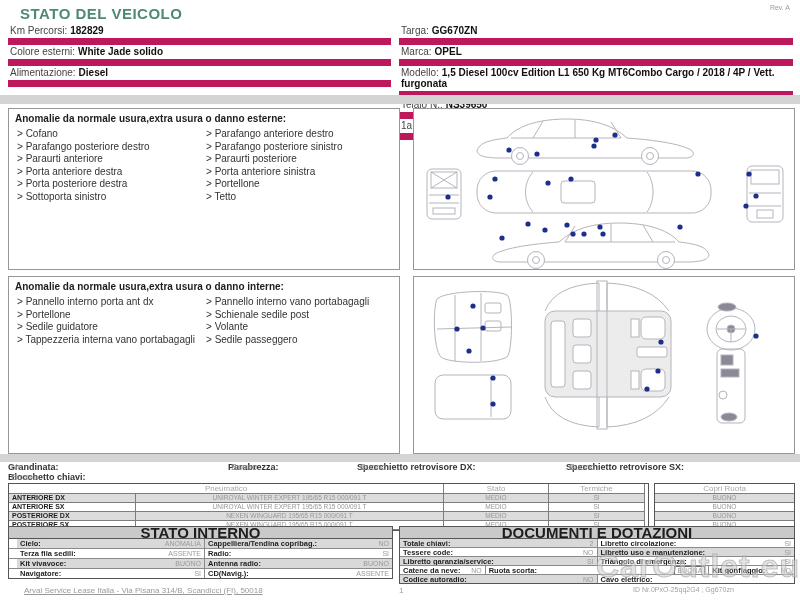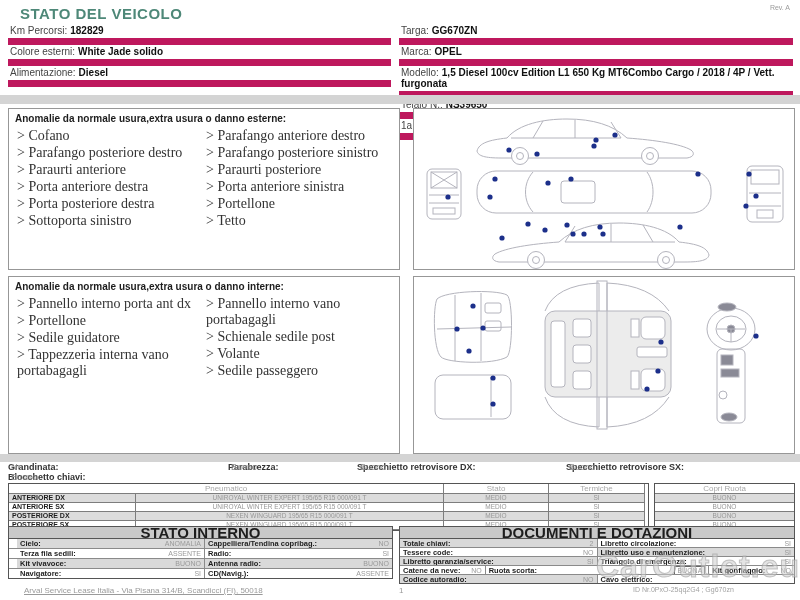--- a/index.html
+++ b/index.html
@@ -24,21 +24,21 @@
 
   
   .box{position:absolute;border:1px solid #979797;background:#fff;}
   .ext-text{left:8px;top:108px;width:390px;height:160px;}
   .ext-diagram{left:413px;top:108px;width:380px;height:160px;}
   .int-text{left:8px;top:276px;width:390px;height:176px;}
   .int-diagram{left:413px;top:276px;width:380px;height:176px;}
   .box-title{font-size:10px;font-weight:bold;color:#1d1d1d;padding:4px 6px 2px;}
   .cols{display:flex;padding:0 6px;}
   .alist{list-style:none;margin:2px 0 0;padding:0 4px 0 2px;width:192px;
-         font-size:14px;line-height:1.15;color:#333;font-family:Liberation Serif, serif;}
+         font-size:10px;line-height:1.15;color:#333;}
   .alist li::before{content:"> ";}
   .alist li{margin-bottom:1px;}
   .diag-svg{width:100%;height:100%;display:block;}
 
   
   .cond span{position:absolute;font-size:9px;white-space:nowrap;}
   .cond .lab{font-weight:bold;color:#333;}
   .cond .cval{color:#8b8b8b;margin-left:3px;}
 
   

